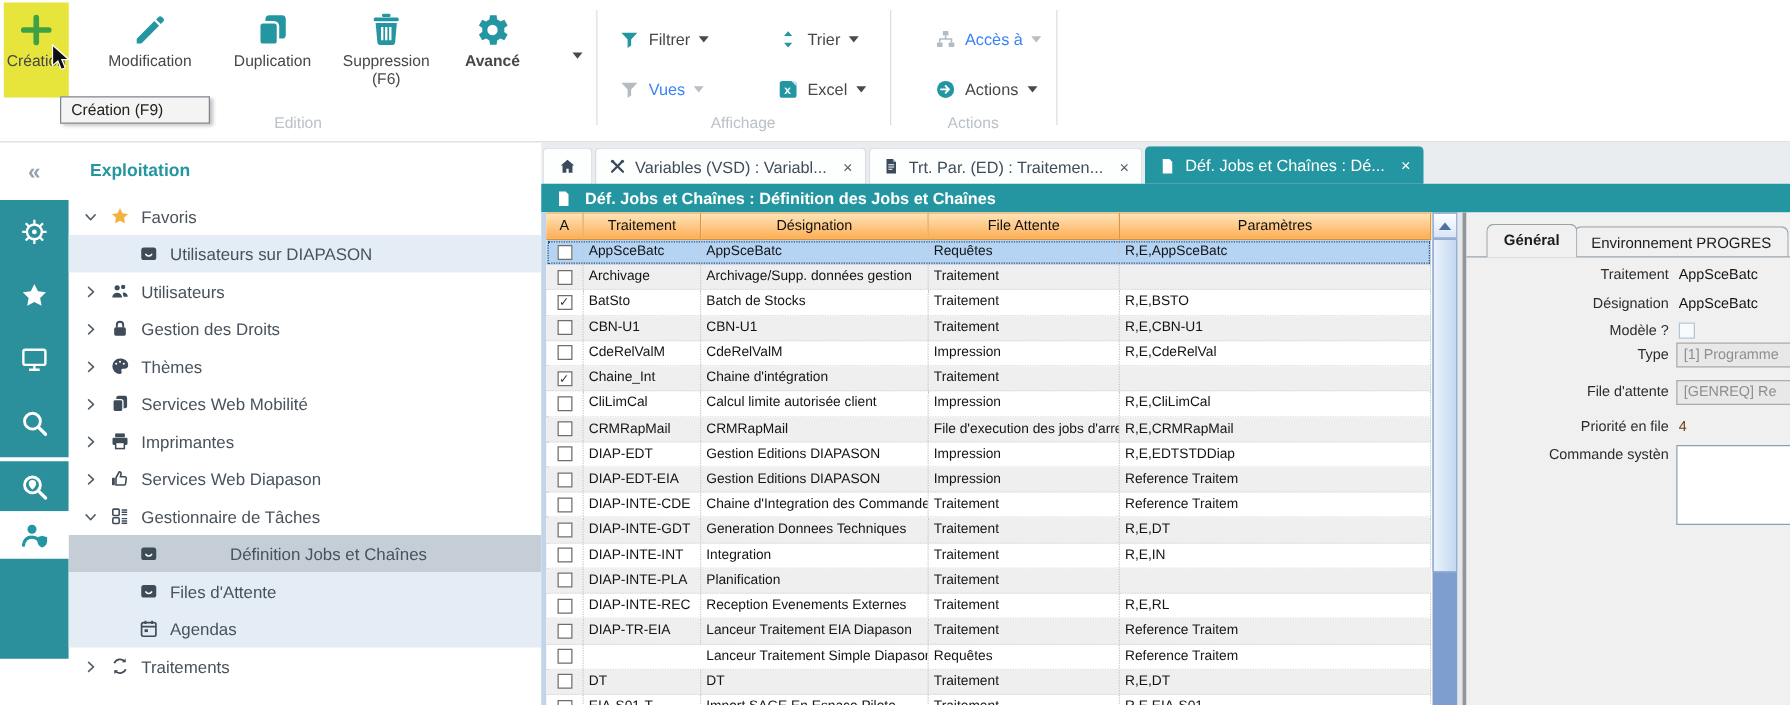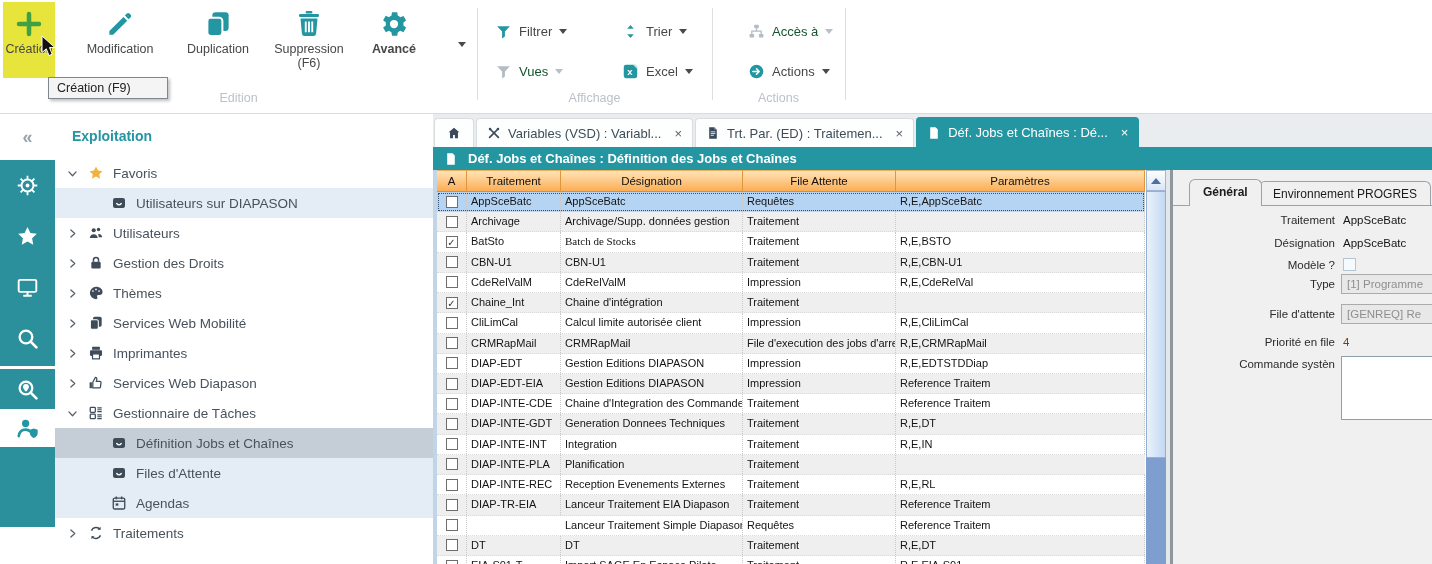--- a/index.html
+++ b/index.html
@@ -10,21 +10,21 @@
   .tb-big{position:absolute;top:2px;height:76px;text-align:center;color:#474747;font-size:12.5px;cursor:default;}
   .tb-big .bico{display:block;width:30px;height:30px;margin:7px auto 3px;color:#2496A1;}
   .tb-big.hl{background:#E7E43C;}
   .tb-big .bico.green{color:#3FA143;}
   .tb-big .lbl2{line-height:14px;}
   .caret{display:inline-block;width:0;height:0;border-left:4.5px solid transparent;border-right:4.5px solid transparent;border-top:5.5px solid #4A4A4A;}
   .caret.dis{border-top-color:#B8BFC6;}
   .vsep{position:absolute;top:8px;height:92px;width:1px;background:#DCDFE2;}
   .tb-sm{position:absolute;height:26px;display:flex;align-items:center;gap:7px;font-size:13px;color:#474747;cursor:default;}
   .tb-sm .sico{width:17px;height:17px;color:#2496A1;flex:none;}
-  .tb-sm.dis{color:#14532d;}
+  .tb-sm.dis{color:#3b82f6;}
   .tb-sm.dis .sico{color:#B4BCC3;}
   .grp{position:absolute;top:91px;font-size:12.5px;color:#BBC1C8;text-align:center;}
   #tooltip{position:absolute;left:48px;top:77px;width:110px;height:20px;background:#F4F4F4;border:1px solid #7E8790;
     box-shadow:2px 2px 3px rgba(0,0,0,.25);font-size:12.5px;color:#222;display:flex;align-items:center;padding-left:8px;z-index:9;}
   #cursor{position:absolute;left:41px;top:35px;width:15px;height:23px;z-index:10;}
   
   #sidebar{position:absolute;left:0;top:114px;width:55px;height:450px;background:#fff;}
   .sb-collapse{height:46px;display:flex;align-items:center;justify-content:center;color:#97A1AB;font-size:18px;font-weight:bold;}
   .sb-block{background:#2B909B;display:flex;flex-direction:column;align-items:center;}
   .sb-item{width:55px;height:51px;display:flex;align-items:center;justify-content:center;color:#fff;}
@@ -32,21 +32,21 @@
   .sb-gap{height:3px;background:#fff;}
   .sb-active{height:38px;background:#fff;display:flex;align-items:center;justify-content:center;color:#2496A1;}
   .sb-active .sbico{width:24px;height:24px;}
   
   #tree{position:absolute;left:55px;top:114px;width:432px;height:450px;background:#fff;border-right:1px solid #C9D2D8;box-sizing:border-box;}
   .tree-head{height:44px;position:relative;}
   .tree-title{position:absolute;left:17px;top:14px;font-size:14px;font-weight:bold;color:#2496A1;}
   .tree-close{position:absolute;right:14px;top:11px;font-size:16px;color:#9AA4AD;cursor:default;}
   .tr-row{height:30px;display:flex;align-items:center;font-size:13.5px;color:#47525C;white-space:nowrap;cursor:default;}
   .tr-row.hl{background:#E4EDF5;}
-  .tr-row.sel{background:#C5CED7;}
+  .tr-row.sel{background:#C5CED7;gap:48px;}
   .tr-chev{width:13px;height:13px;margin-left:11px;flex:none;color:#55606B;}
   .tr-chev.open{transform:rotate(90deg);}
   .tr-ico{width:16px;height:16px;margin-left:9px;margin-right:9px;flex:none;color:#3E4B59;}
   .tr-ico.gold{color:#F2B33D;}
   .tr-row.lvl1 .tr-ico{margin-left:56px;}
   .splitdots{position:absolute;right:2px;top:364px;width:4px;height:62px;
     background:repeating-linear-gradient(180deg,#79AEE0 0 2px,transparent 2px 6px);}
   
   #tabbar{position:absolute;left:433px;top:114px;width:999px;height:33px;background:#E9EDF0;display:flex;align-items:flex-end;padding-left:1px;box-sizing:border-box;}
   .tab{height:28px;display:flex;align-items:center;gap:7px;padding:0 10px;background:#FDFEFE;border:1px solid #D8DDE0;border-bottom:none;
@@ -453,21 +453,21 @@
         <div class="gc" style="width: 94px;">Archivage</div>
         <div class="gc" style="width: 182px;">Archivage/Supp. données gestion</div>
         <div class="gc" style="width: 153px;">Traitement</div>
         <div class="gc" style="width: 249px;"></div>
       </div>
       <div class="grow">
         <div class="gc cbc" style="width: 30px;">
           <span class="cb">✓</span>
         </div>
         <div class="gc" style="width: 94px;">BatSto</div>
-        <div class="gc" style="width: 182px; font-family: Liberation Serif, serif;">Batch de Stocks</div>
+        <div class="gc" style="width: 182px;">Batch de Stocks</div>
         <div class="gc" style="width: 153px;">Traitement</div>
         <div class="gc" style="width: 249px;">R,E,BSTO</div>
       </div>
       <div class="grow alt">
         <div class="gc cbc" style="width: 30px;">
           <span class="cb"></span>
         </div>
         <div class="gc" style="width: 94px;">CBN-U1</div>
         <div class="gc" style="width: 182px;">CBN-U1</div>
         <div class="gc" style="width: 153px;">Traitement</div>

